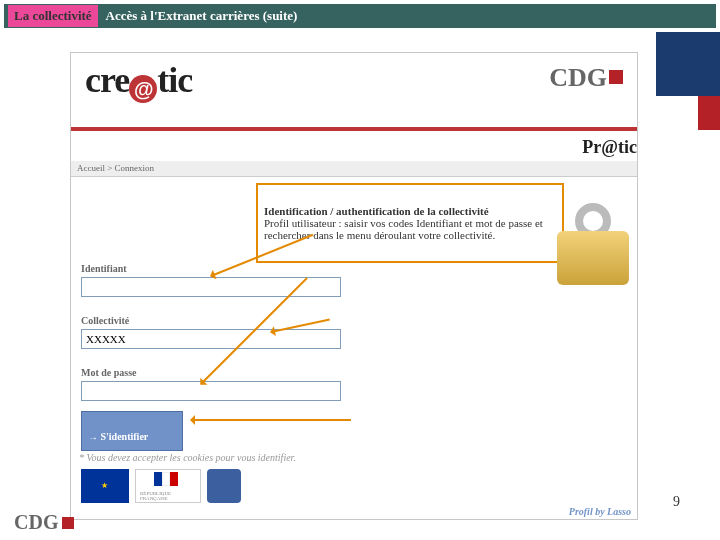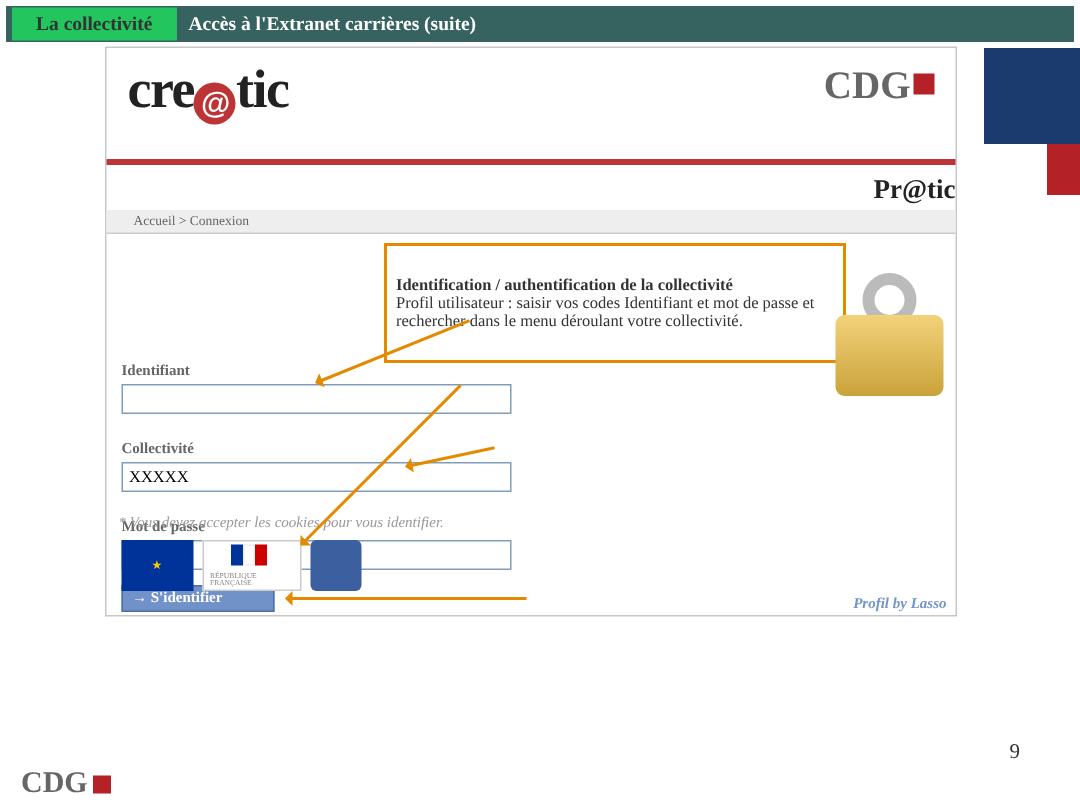--- a/index.html
+++ b/index.html
@@ -1,41 +1,41 @@
 <!DOCTYPE html>
 <html><head>
 <meta charset="utf-8">
 <style>
   *{margin:0;padding:0;box-sizing:border-box}
   body{width:720px;height:540px;background:#fff;font-family:Verdana,Arial,sans-serif;position:relative;overflow:hidden}
   .header{position:absolute;top:4px;left:4px;right:4px;height:24px;background:#36635f;display:flex;align-items:center}
-  .hdr-left{background:#22c55e;color:#333;font:700 13px Verdana;padding:3px 16px;margin-left:4px}
+  .hdr-left{background:#ec4899;color:#333;font:700 13px Verdana;padding:3px 6px;margin-left:4px}
   .hdr-right{color:#fff;font:700 13px Verdana;margin-left:8px}
   .rt-block{position:absolute;right:0;top:32px;width:64px;height:64px;background:#1b3a6e}
   .rt-red{position:absolute;right:0;top:96px;width:22px;height:34px;background:#b42228}
-  .panel{position:absolute;left:70px;top:31px;width:568px;height:380px;border:1px solid #c7c7c7;background:#fff}
+  .panel{position:absolute;left:70px;top:52px;width:568px;height:468px;border:1px solid #c7c7c7;background:#fff}
   .brand{position:absolute;left:14px;top:6px;width:260px;height:60px}
   .brand-txt{font:700 36px Georgia,serif;color:#999;letter-spacing:-1px}
   .brand-txt b{color:#222}
   .brand-red{display:inline-block;width:28px;height:28px;background:#bd3436;border-radius:50%;position:relative;top:4px;color:#fff;font:700 20px Arial;text-align:center;line-height:28px}
   .cdg{position:absolute;right:12px;top:10px;width:120px;height:40px;text-align:right}
   .cdg-t{font:700 26px Georgia;color:#666}
   .cdg-red{display:inline-block;width:14px;height:14px;background:#b42228;margin:0 2px;position:relative;top:-2px}
   .redbar{position:absolute;left:0;right:0;top:74px;height:4px;background:#bd3436}
   .pratic{position:absolute;left:0;right:0;top:84px;text-align:right;font:700 18px Verdana;color:#222}
   .greybar{position:absolute;left:0;right:0;top:108px;height:16px;background:#eee;border-bottom:1px solid #ccc}
-  .crumb{font:9px Verdana;color:#666;padding:2px 18px}
+  .crumb{font:9px Verdana;color:#666;padding:2px 6px}
   .connex{position:absolute;left:10px;top:156px;font:700 28px Verdana;color:#444;letter-spacing:1px}
   .field{position:absolute;left:10px;width:260px}
   .lbl{font:700 10px Verdana;color:#666;margin-bottom:3px}
   .inp{width:100%;height:20px;border:1px solid #7f9db9;background:#fff;font:11px Verdana;padding:1px 4px}
   .f1{top:210px}
   .f2{top:262px}
   .f3{top:314px}
-  .btn{position:absolute;left:10px;top:358px;width:102px;height:18px;background:#7192c8;color:#fff;font:700 10px Verdana;border:1px solid #4e6fa3;padding:2px 6px}
+  .btn{position:absolute;left:10px;top:358px;width:102px;height:18px;background:#7192c8;color:#fff;font:700 10px Verdana;border:1px solid #4e6fa3;padding:19px 6px}
   .btn::before{content:"→ "}
   .cookie{position:absolute;left:8px;bottom:56px;font:italic 10px Verdana;color:#999}
   .flags{position:absolute;left:10px;bottom:16px;display:flex;gap:6px}
   .eu{width:48px;height:34px;background:#003399;position:relative}
   .eu::after{content:"★";color:#fc0;font:8px Arial;position:absolute;left:20px;top:12px}
   .fr{width:66px;height:34px;background:#fff;border:1px solid #ccc;position:relative}
   .fr div{position:absolute;top:2px;width:8px;height:14px}
   .fr .b{left:18px;background:#003399}.fr .w{left:26px;background:#fff;border:1px solid #eee}.fr .r{left:34px;background:#c00}
   .fr span{position:absolute;bottom:1px;left:4px;font:5px Verdana;color:#888}
   .shield{width:34px;height:34px;background:#3b5f9f;border-radius:4px}

